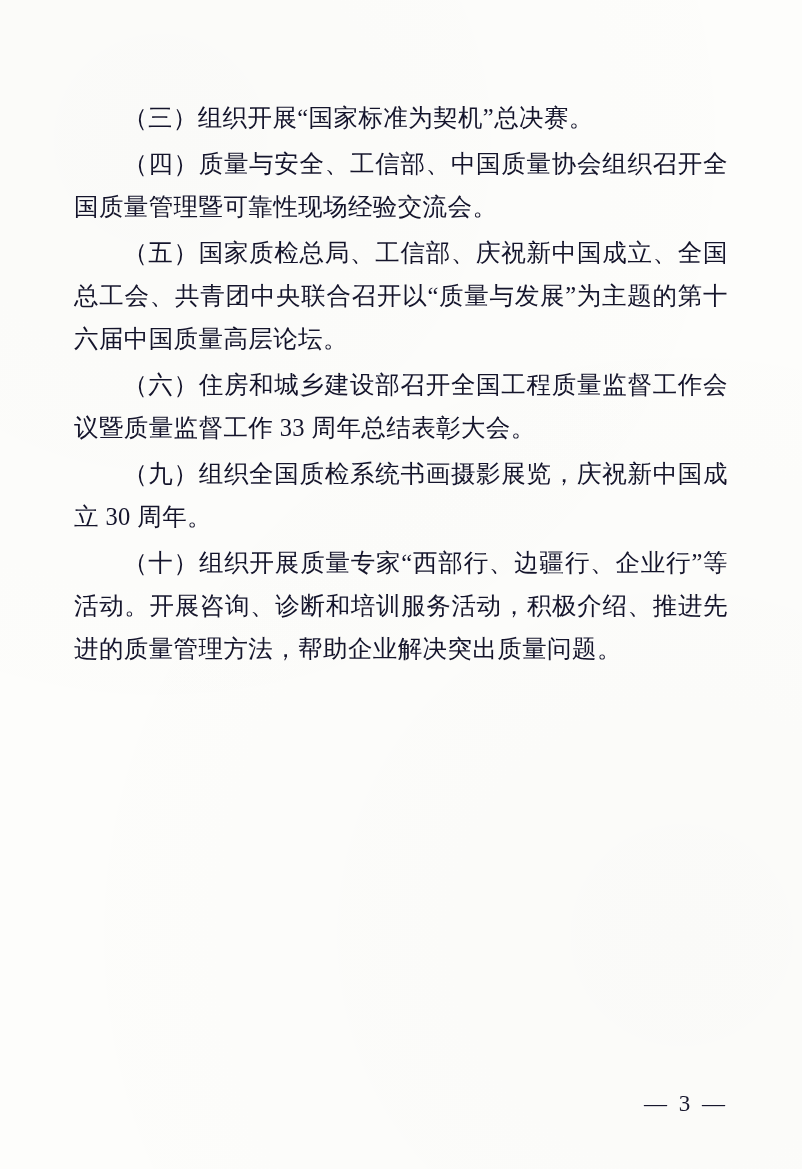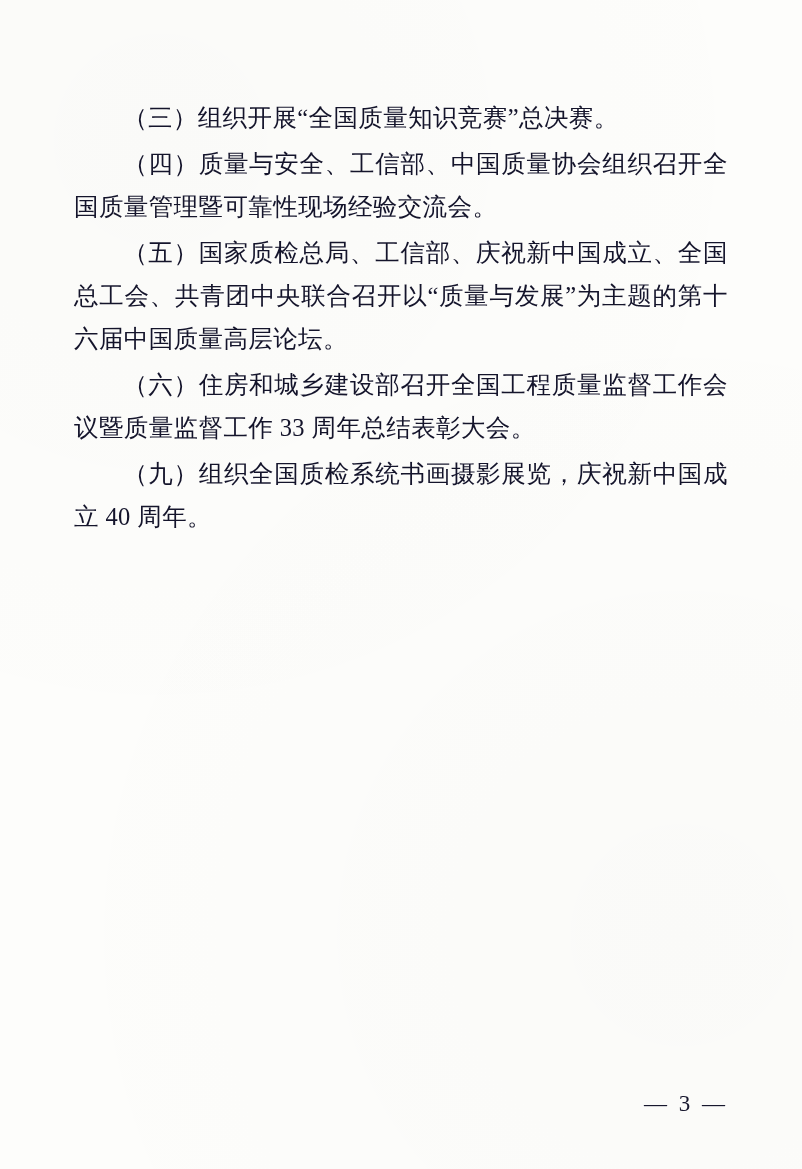--- a/index.html
+++ b/index.html
@@ -62,25 +62,26 @@
     color: #17172e;
     letter-spacing: 3px;
   }
 </style>
 </head>
 <body>
 
 <div class="page">
 
   <div class="content">
-    <p class="para indent">（三）组织开展“全国质量知识竞赛”总决赛。</p>
+    <p class="para indent">（三）组织开展“国家标准为契机”总决赛。</p>
     <p class="para indent">（四）质量与安全、工信部、中国质量协会组织召开全国质量管理暨可靠性现场经验交流会。</p>
     <p class="para indent">（五）国家质检总局、工信部、庆祝新中国成立、全国总工会、共青团中央联合召开以“质量与发展”为主题的第十六届中国质量高层论坛。</p>
     <p class="para indent">（六）住房和城乡建设部召开全国工程质量监督工作会议暨质量监督工作 33 周年总结表彰大会。</p>
-    <p class="para indent">（九）组织全国质检系统书画摄影展览，庆祝新中国成立 40 周年。</p>
+    <p class="para indent">（九）组织全国质检系统书画摄影展览，庆祝新中国成立 30 周年。</p>
+    <p class="para indent">（十）组织开展质量专家“西部行、边疆行、企业行”等活动。开展咨询、诊断和培训服务活动，积极介绍、推进先进的质量管理方法，帮助企业解决突出质量问题。</p>
     <div class="gap"></div>
     <div class="gap"></div>
 
   </div>
 
   <div class="footer-row">
     <span class="pgnum">— 3 —</span>
   </div>
 
 </div>

